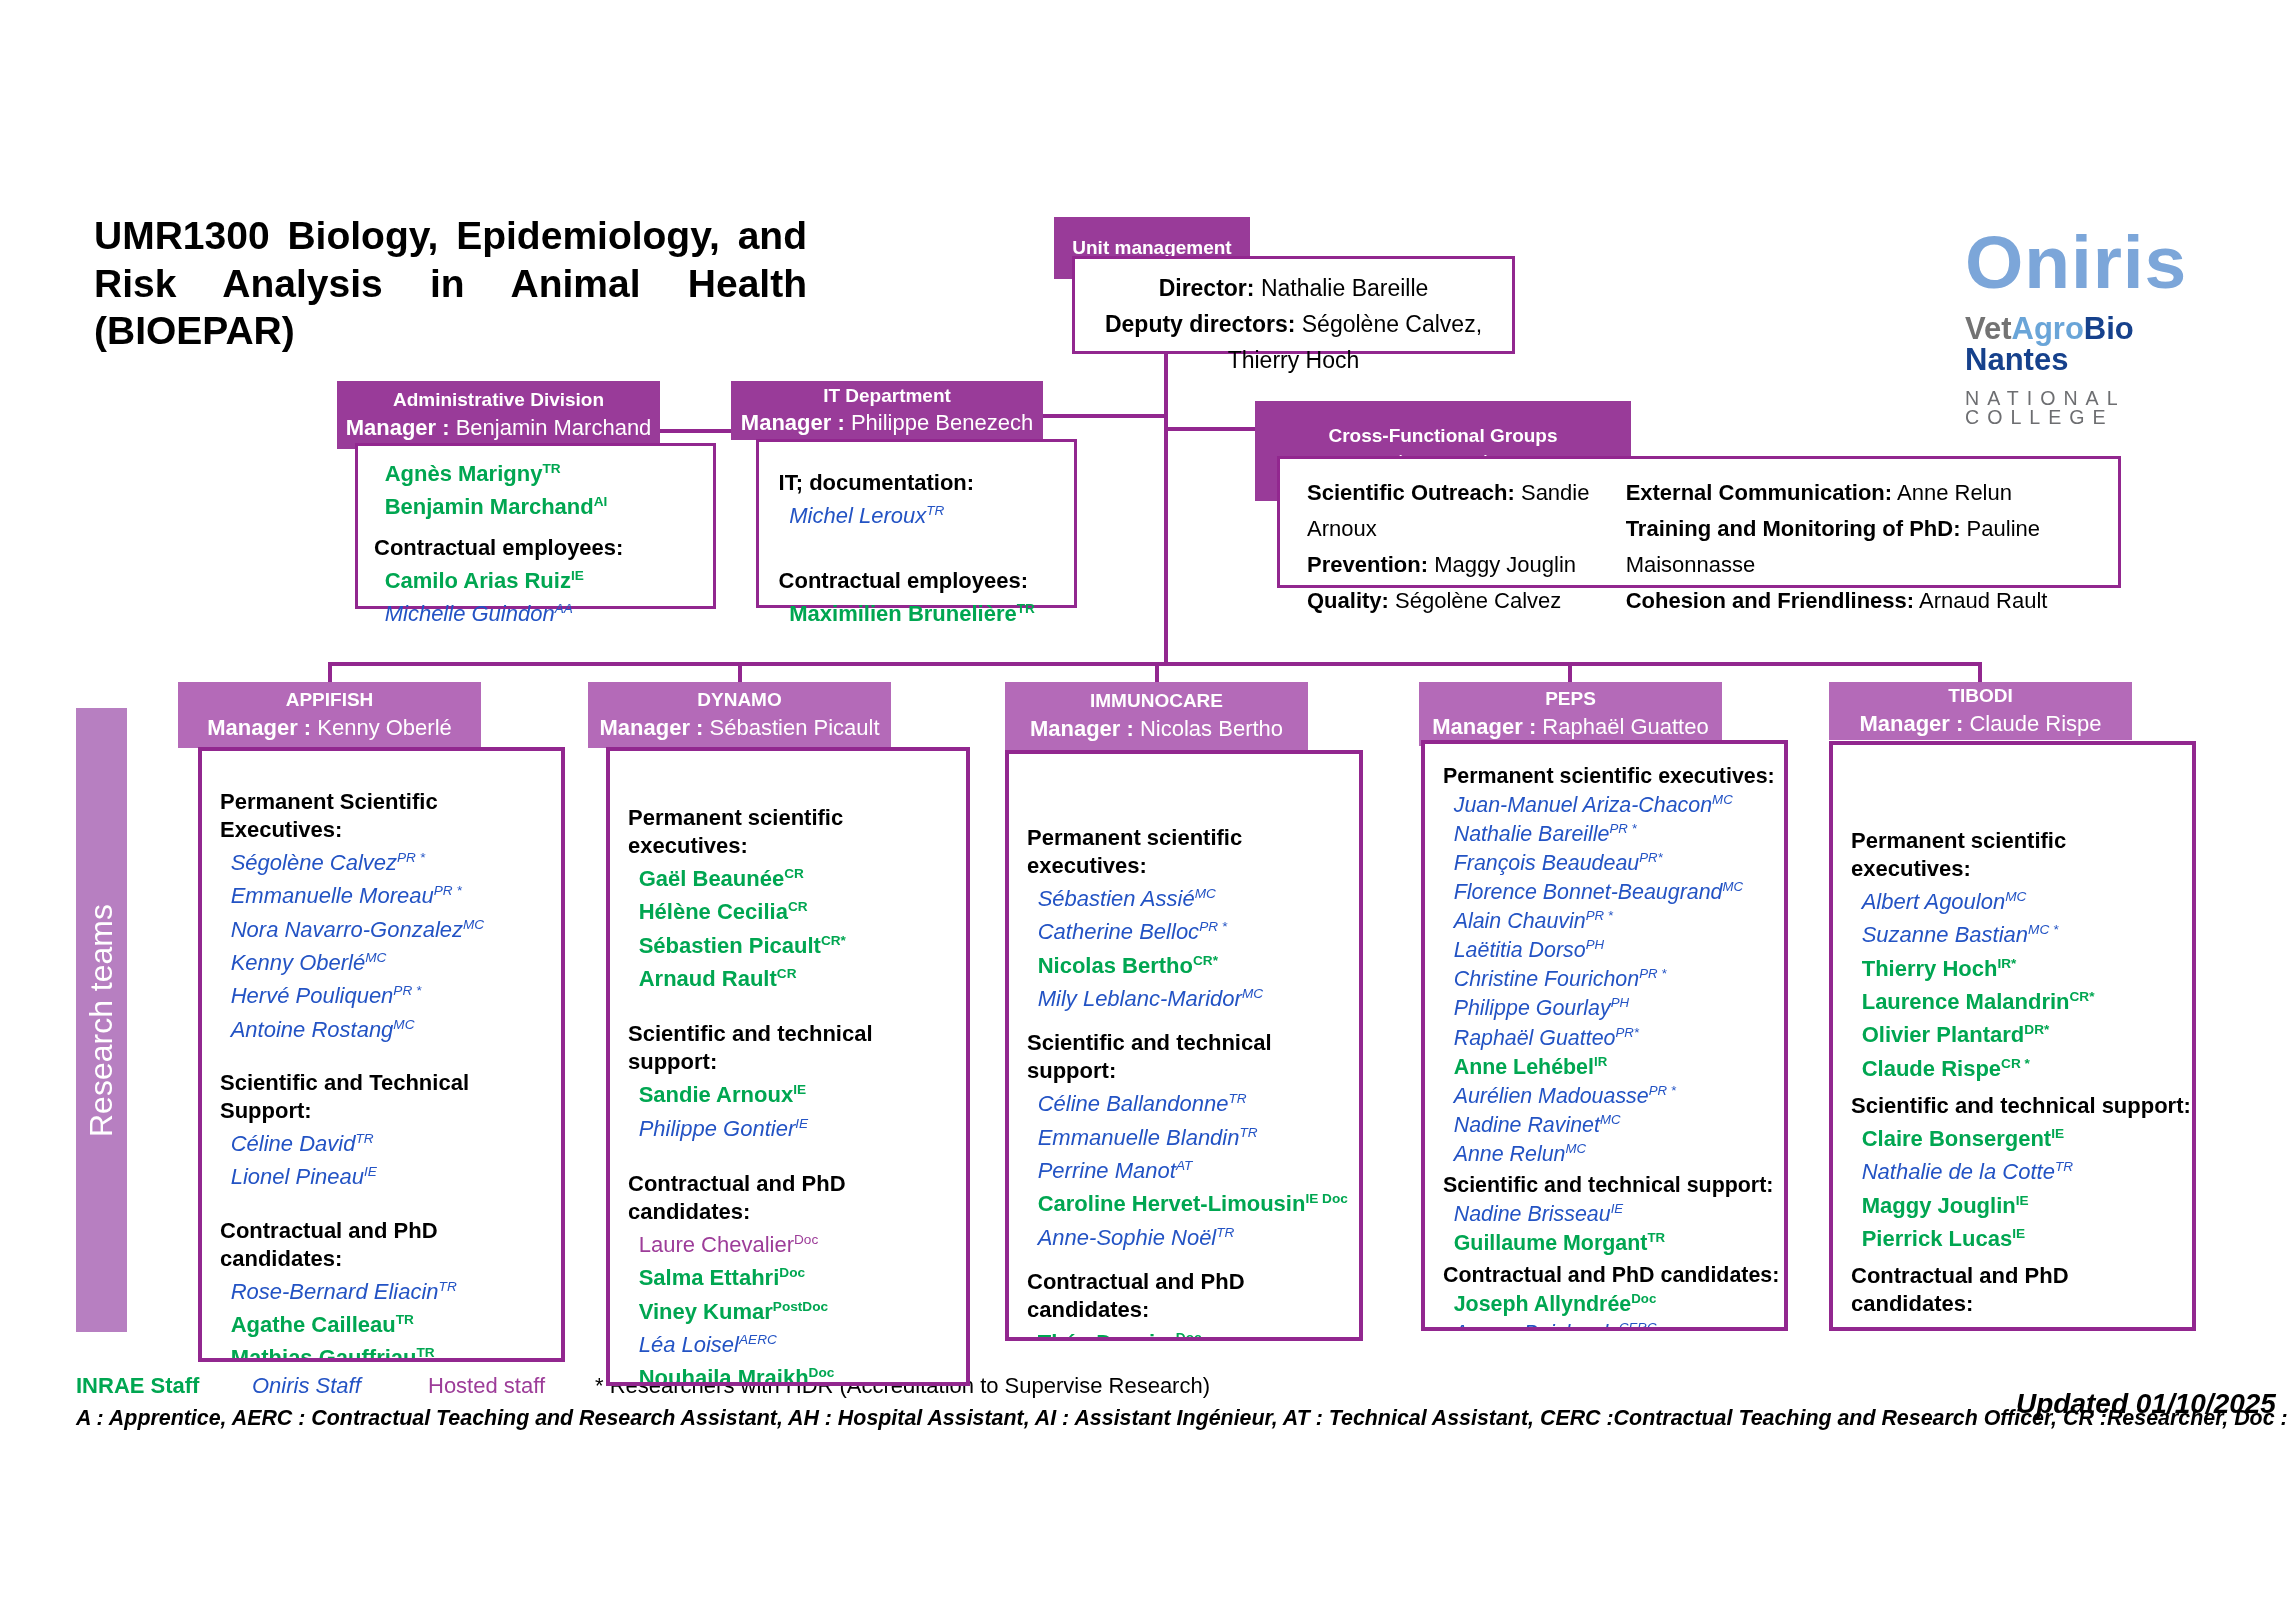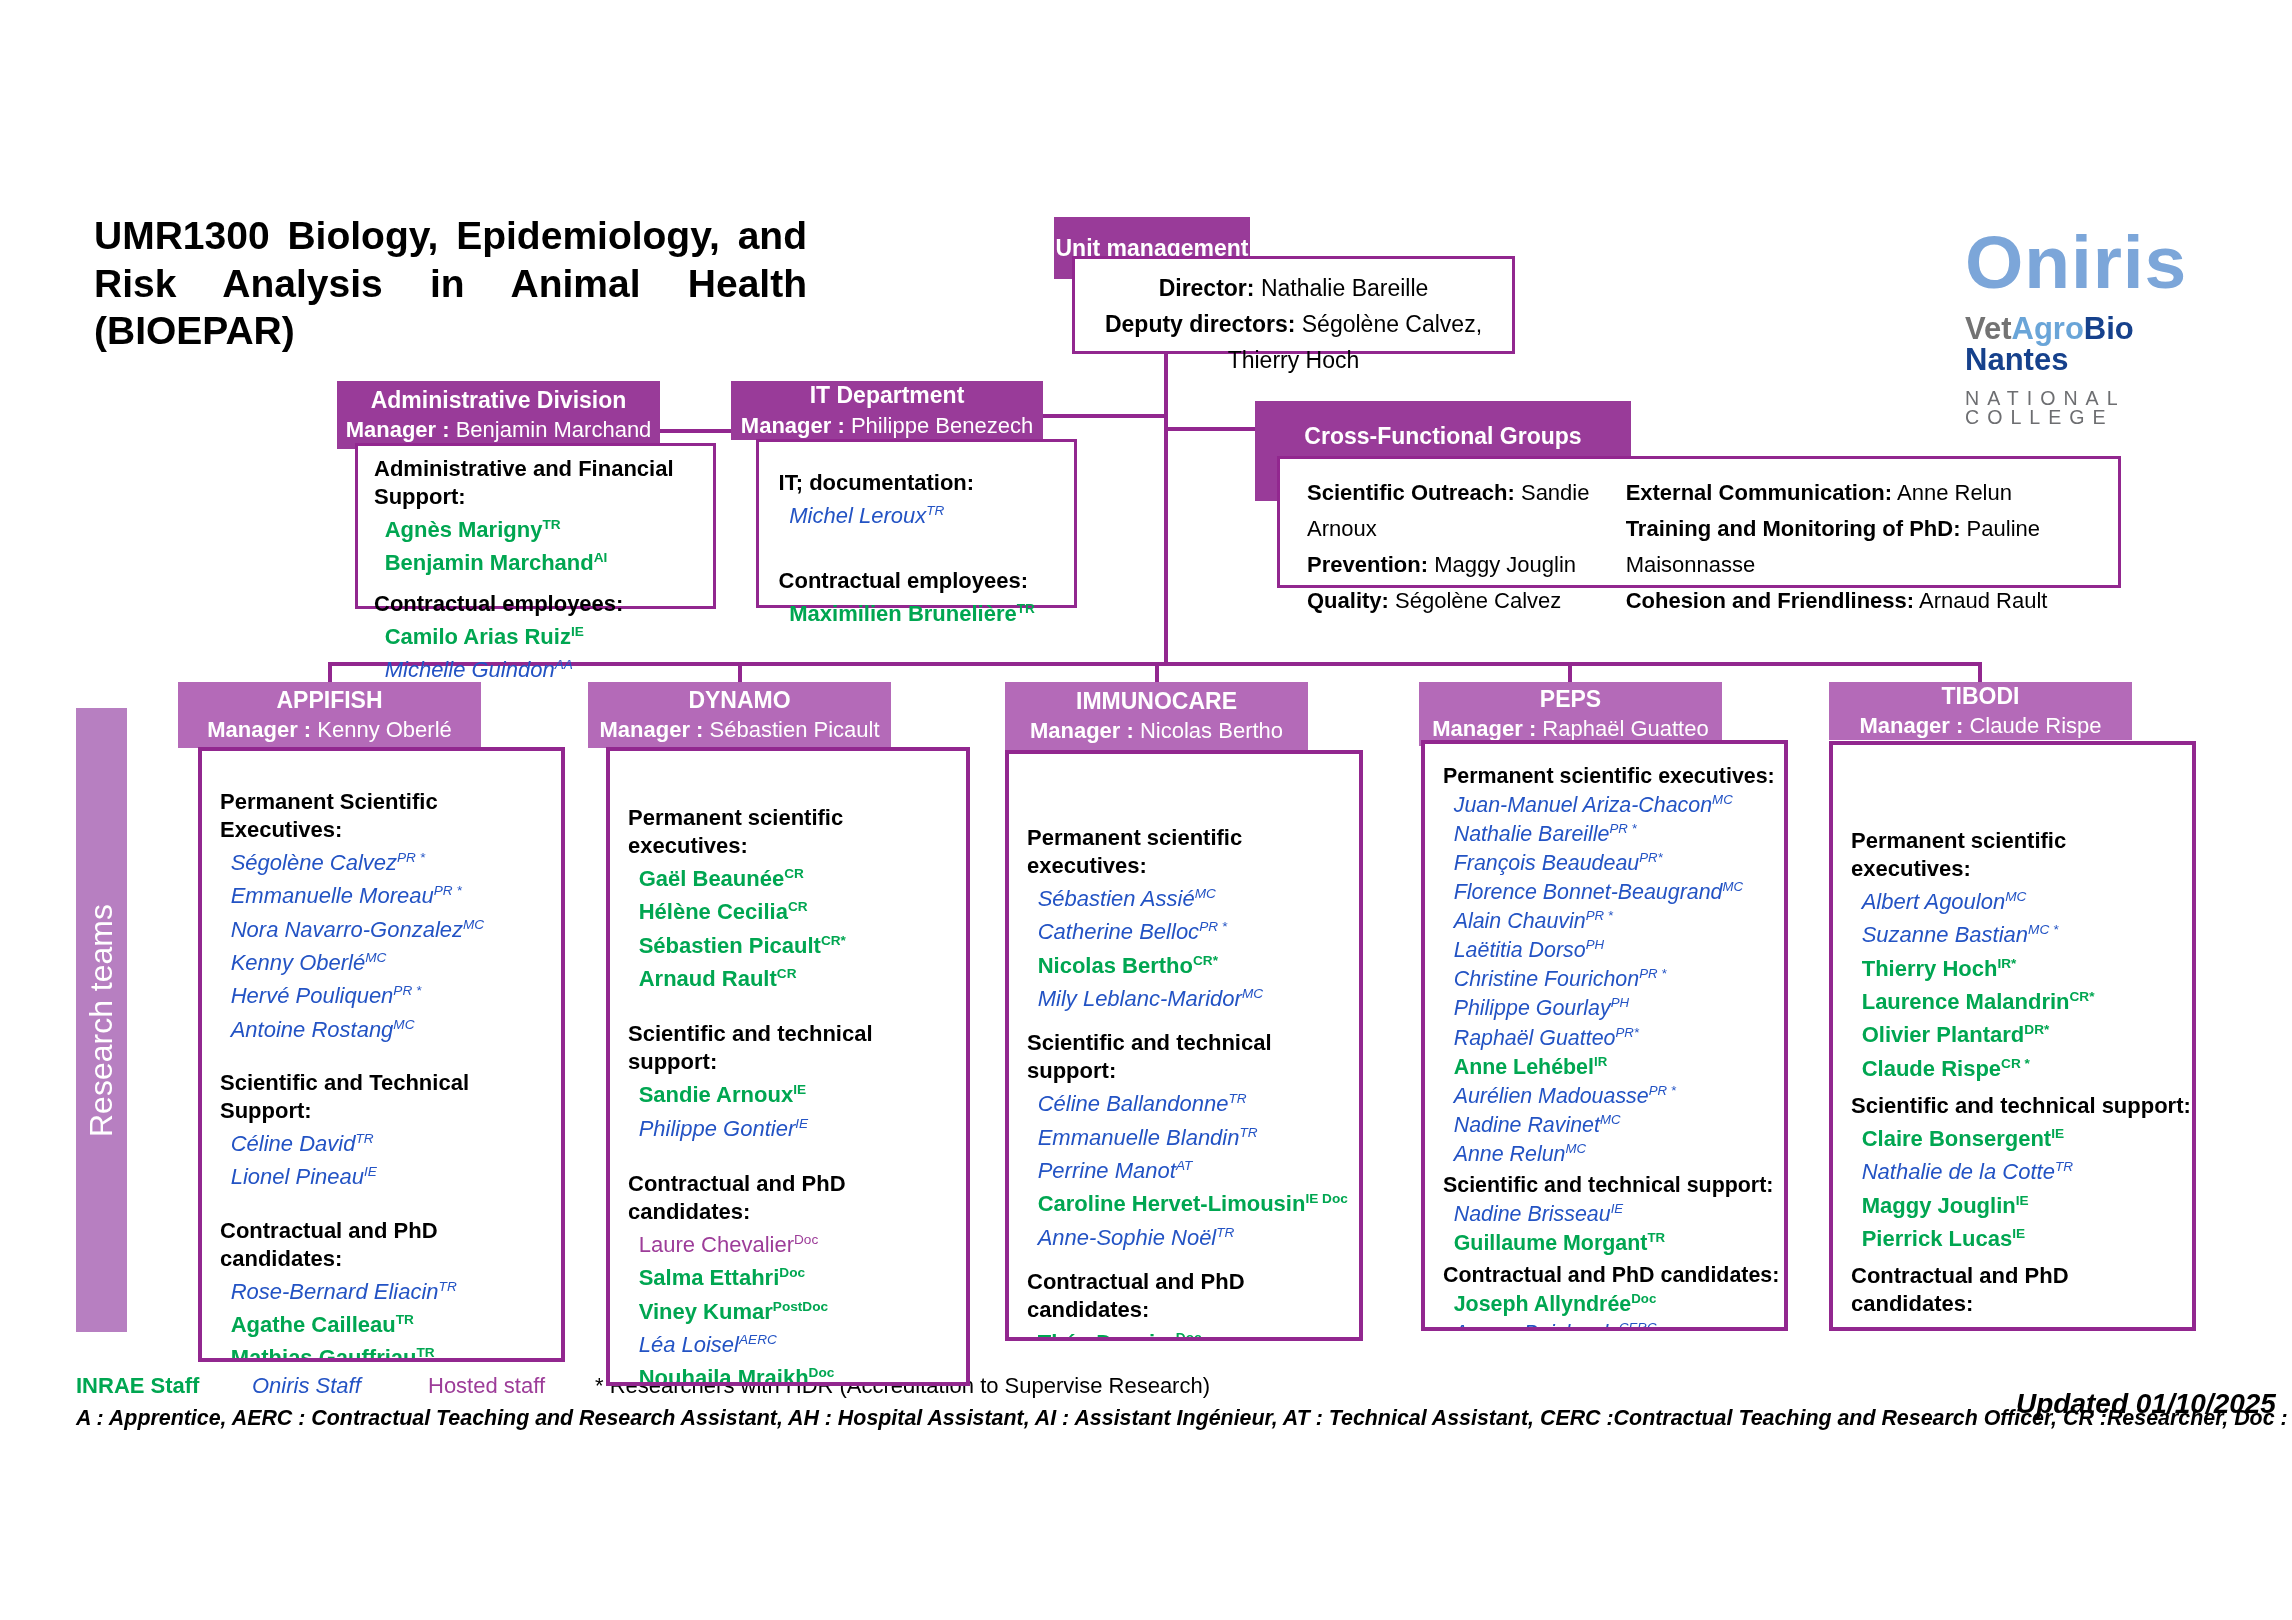--- a/index.html
+++ b/index.html
@@ -16,21 +16,21 @@
   .oniris-word{font-size:75px;font-weight:bold;color:#7ca6d9;letter-spacing:0.9px;}
   .oniris-sub{margin-top:12.5px;font-size:31px;font-weight:bold;}
   .oniris-sub .vet{color:#737373;}
   .oniris-sub .agro{color:#6aa5d8;}
   .oniris-sub .bio{color:#16418c;}
   .oniris-sub .nantes{color:#16418c;}
   .oniris-college{margin-top:14.3px;font-size:19.6px;color:#6d6e71;letter-spacing:8px;}
   
   .tab{position:absolute;background:#993b99;color:#fff;text-align:center;z-index:1;
        display:flex;flex-direction:column;justify-content:center;gap:3.6px;}
-  .tab .tab-line1{font-weight:bold;font-size:23px;}
+  .tab .tab-line1{font-weight:bold;font-size:19px;}
   .tab .tab-line2{font-size:22px;}
   .tab .tab-line2 b{font-weight:bold;}
   .team-tab{background:#b46ab8;}
   .wbox{position:absolute;background:#fff;border:4.5px solid #92278f;box-sizing:border-box;z-index:2;}
   .unit-box{border-width:3.6px;text-align:center;font-size:23px;line-height:36px;padding-top:10.7px;}
   .unit-box b{font-weight:bold;}
   
   .line{position:absolute;background:#92278f;z-index:0;}
   
   .sec-head{font-weight:bold;color:#000;}
@@ -89,21 +89,20 @@
     <div><b>Director:</b> <span>Nathalie Bareille</span></div>
     <div><b>Deputy directors:</b> <span>Ségolène Calvez, Thierry Hoch</span></div>
   </div>
 
   <div class="tab" style="left:337px;top:381px;width:323px;height:68px;">
     <div class="tab-line1">Administrative Division</div>
     <div class="tab-line2"><b>Manager :</b> <span>Benjamin Marchand</span></div>
   </div>
   <div class="wbox unit-body" id="admin-body" style="left:355px;top:443px;width:361px;height:166px;padding:9px 0 0 16px;border-width:3.6px;">
       <div>
-        <div class="sec-head">Administrative and Financial Support:</div>
         <div class="member m-inrae"><span>Agnès Marigny</span><sup>TR</sup></div>
         <div class="member m-inrae"><span>Benjamin Marchand</span><sup>AI</sup></div>
       </div>
       <div style="margin-top: 12.5px;">
         <div class="sec-head">Contractual employees:</div>
         <div class="member m-inrae"><span>Camilo Arias Ruiz</span><sup>IE</sup></div>
         <div class="member m-oniris"><span>Michelle Guindon</span><sup>AA</sup></div>
       </div>
     </div>
 

